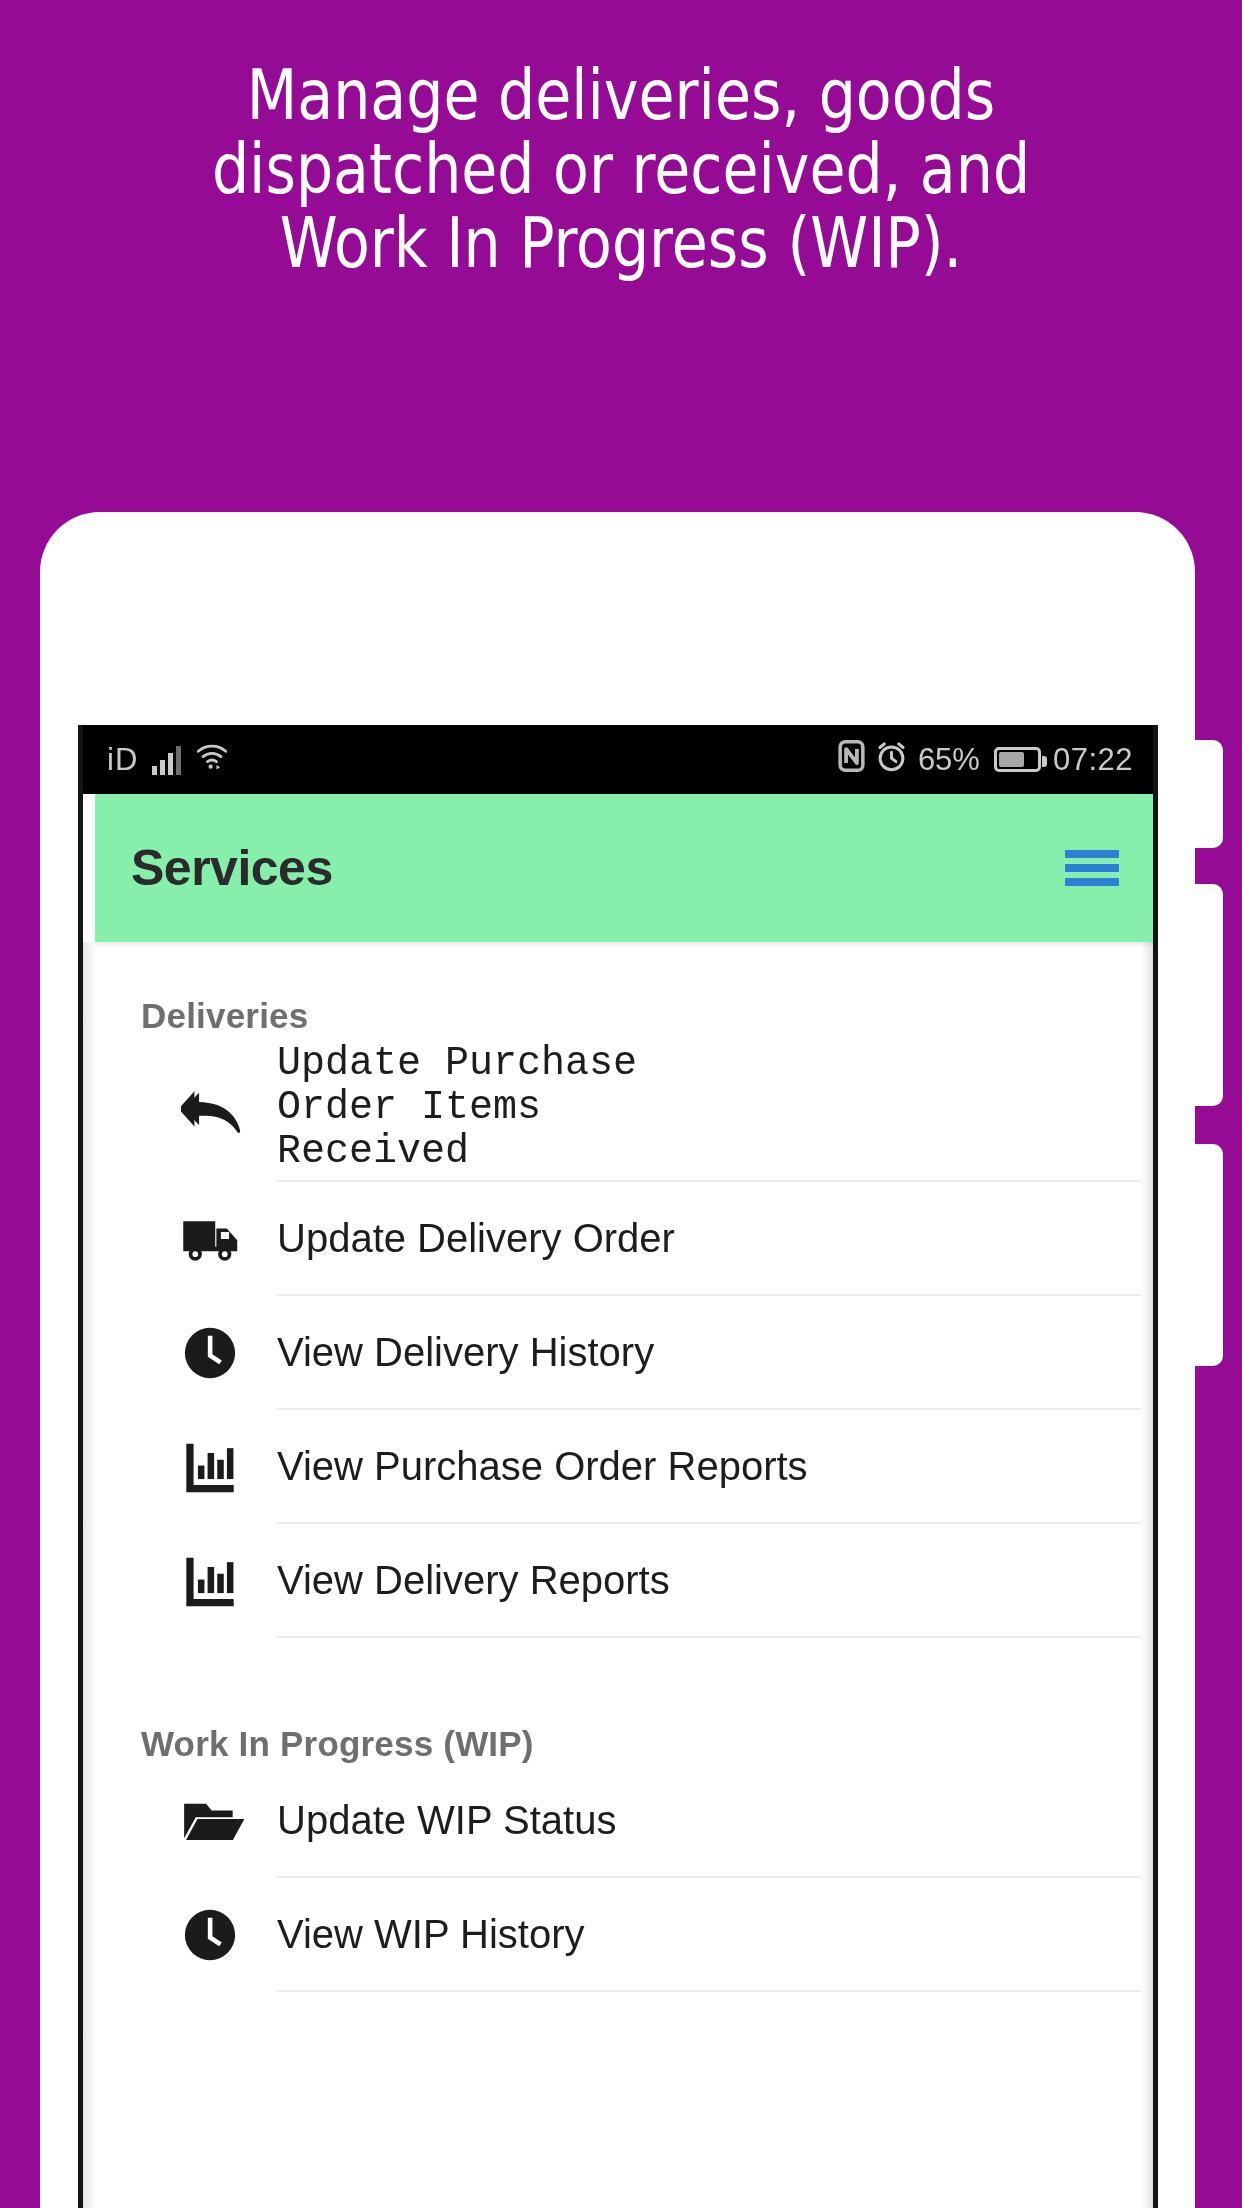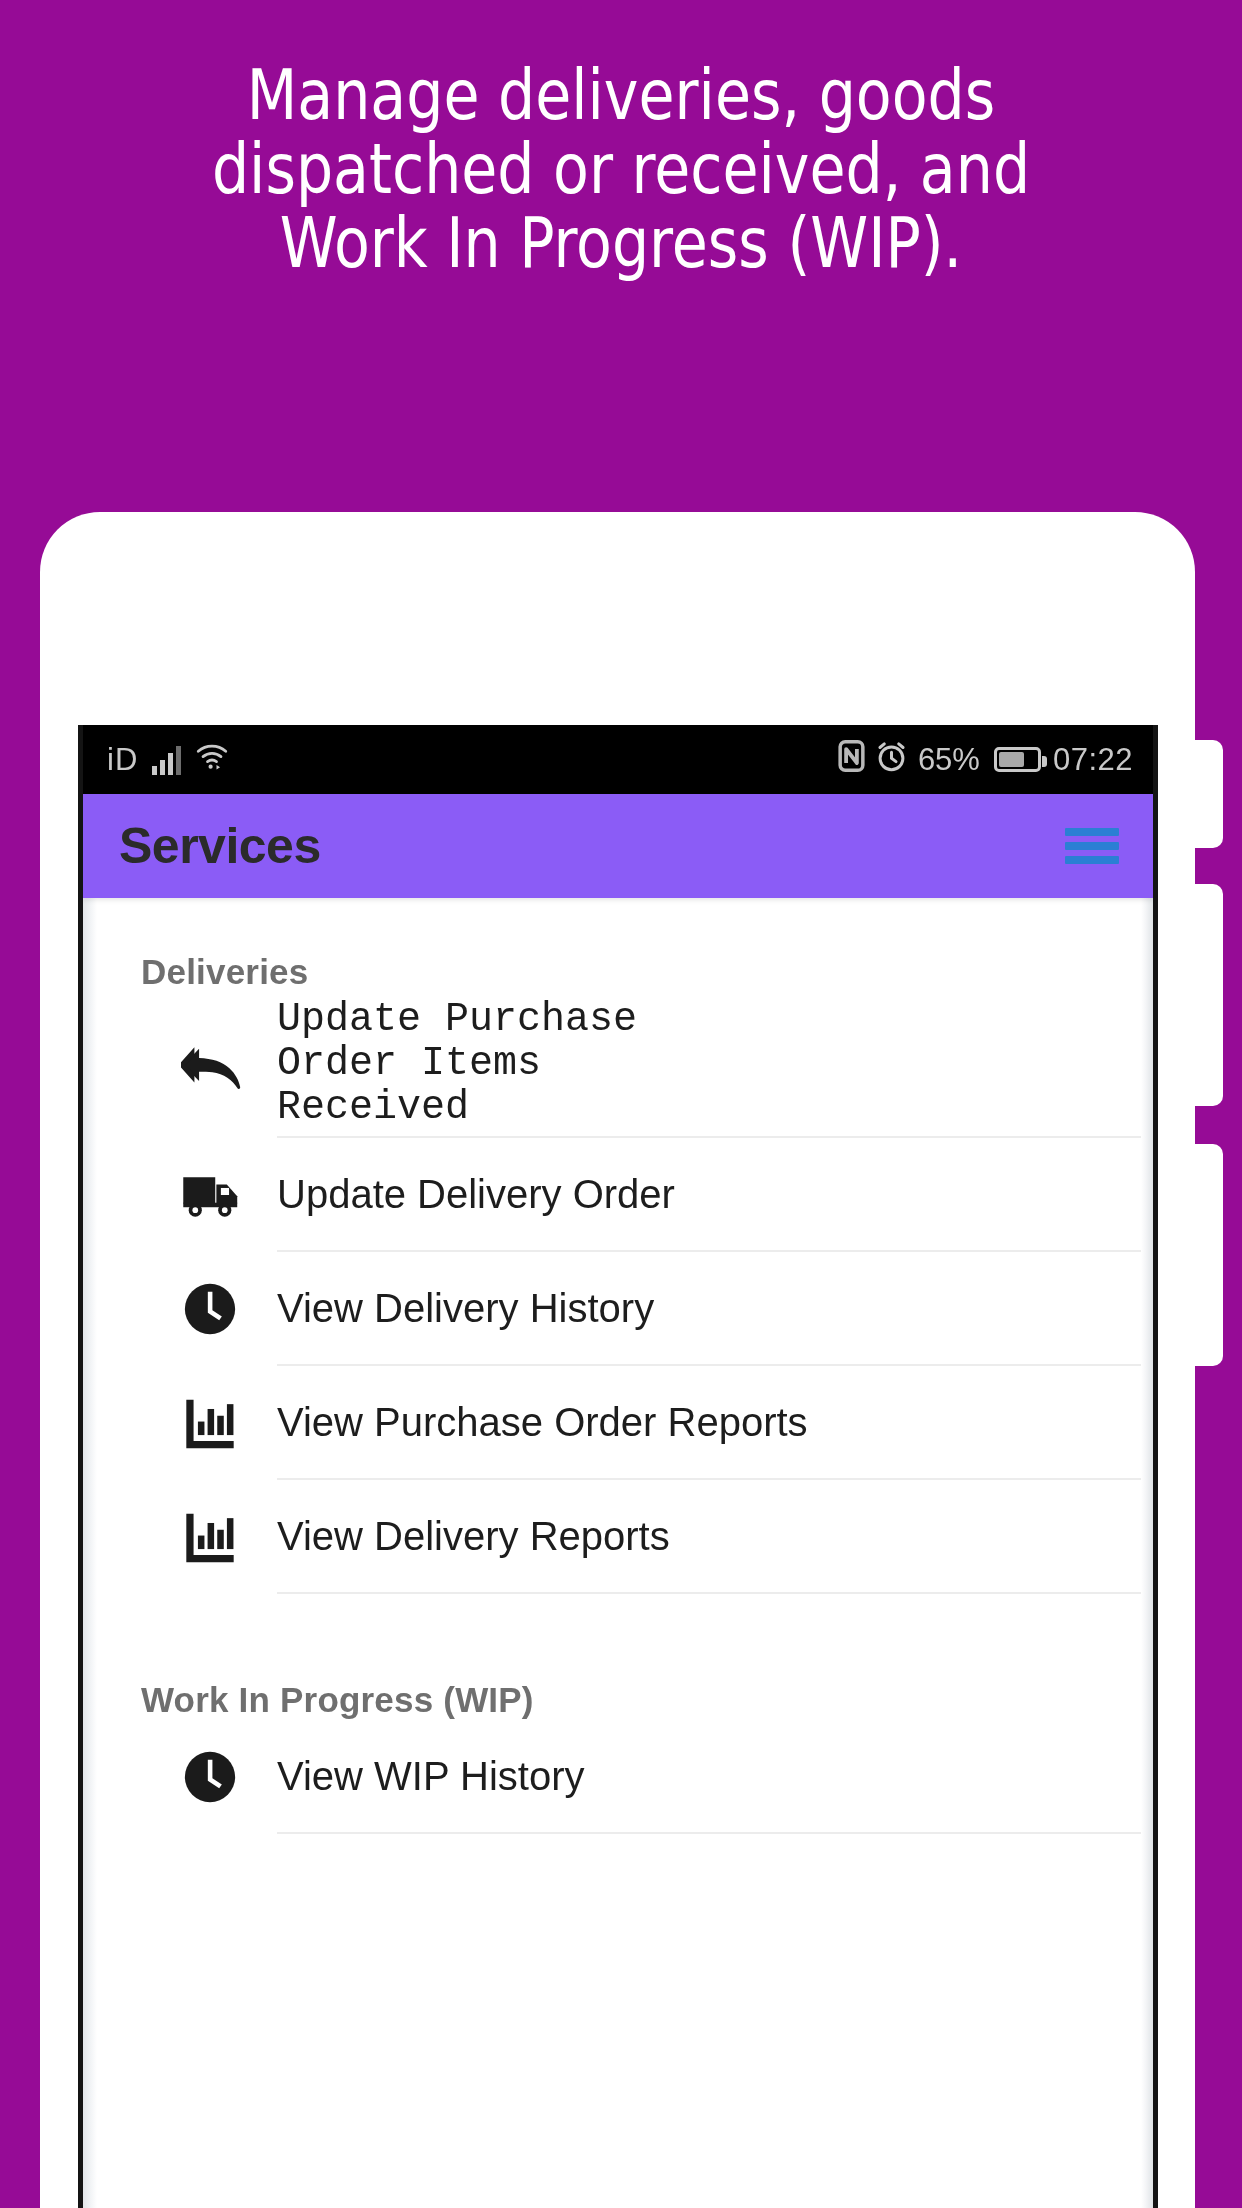--- a/index.html
+++ b/index.html
@@ -157,29 +157,30 @@
     position: absolute;
     left: 2px; top: 2px; bottom: 2px;
     width: 62%;
     background: #a9a9a9;
     border-radius: 2px;
   }
 
   
   .appbar {
     position: relative;
-    height: 104px;
-    background: #8b5cf6;
+    height: 148px;
+    background: #86efac;
     display: flex;
     align-items: center;
     justify-content: space-between;
     padding: 0 34px 0 36px;
     box-sizing: border-box;
     box-shadow: 0 2px 5px rgba(0,0,0,0.10);
     z-index: 3;
+    margin-left: 12px;
   }
   .appbar-title {
     font-size: 50px;
     font-weight: 700;
     color: #2b2b2b;
     letter-spacing: -0.5px;
   }
   .hamburger {
     width: 54px;
     height: 44px;
@@ -426,20 +427,31 @@
               </span>
               <span class="txtwrap">
                 <span class="label">View Delivery Reports</span>
               </span>
             </li>
           </ul>
 
           <div class="section-title wip">Work In Progress (WIP)</div>
           <ul class="list">
 
+            <li class="row">
+              <span class="ico">
+                <svg width="66" height="56" viewBox="0 0 28 24" fill="#1b1b1b">
+                  <path d="M1.2 4.6 h9.4 l2.4 2.9 h9.0 v2.9 H6.2 L1.2 19.4 z"></path>
+                  <path d="M6.9 11.1 H27.0 L22.1 20.1 H2.0 z"></path>
+                </svg>
+              </span>
+              <span class="txtwrap">
+                <span class="label">Update WIP Status</span>
+              </span>
+            </li>
 
             <li class="row">
               <span class="ico">
                 <svg width="58" height="58" viewBox="0 0 24 24">
                   <circle cx="12" cy="12" r="10.4" fill="#1b1b1b"></circle>
                   <path d="M11.1 4.9 h1.9 v7.6 l3.9 2.6 -1.1 1.6 -4.7 -3.1 z" fill="#ffffff"></path>
                 </svg>
               </span>
               <span class="txtwrap">
                 <span class="label">View WIP History</span>

